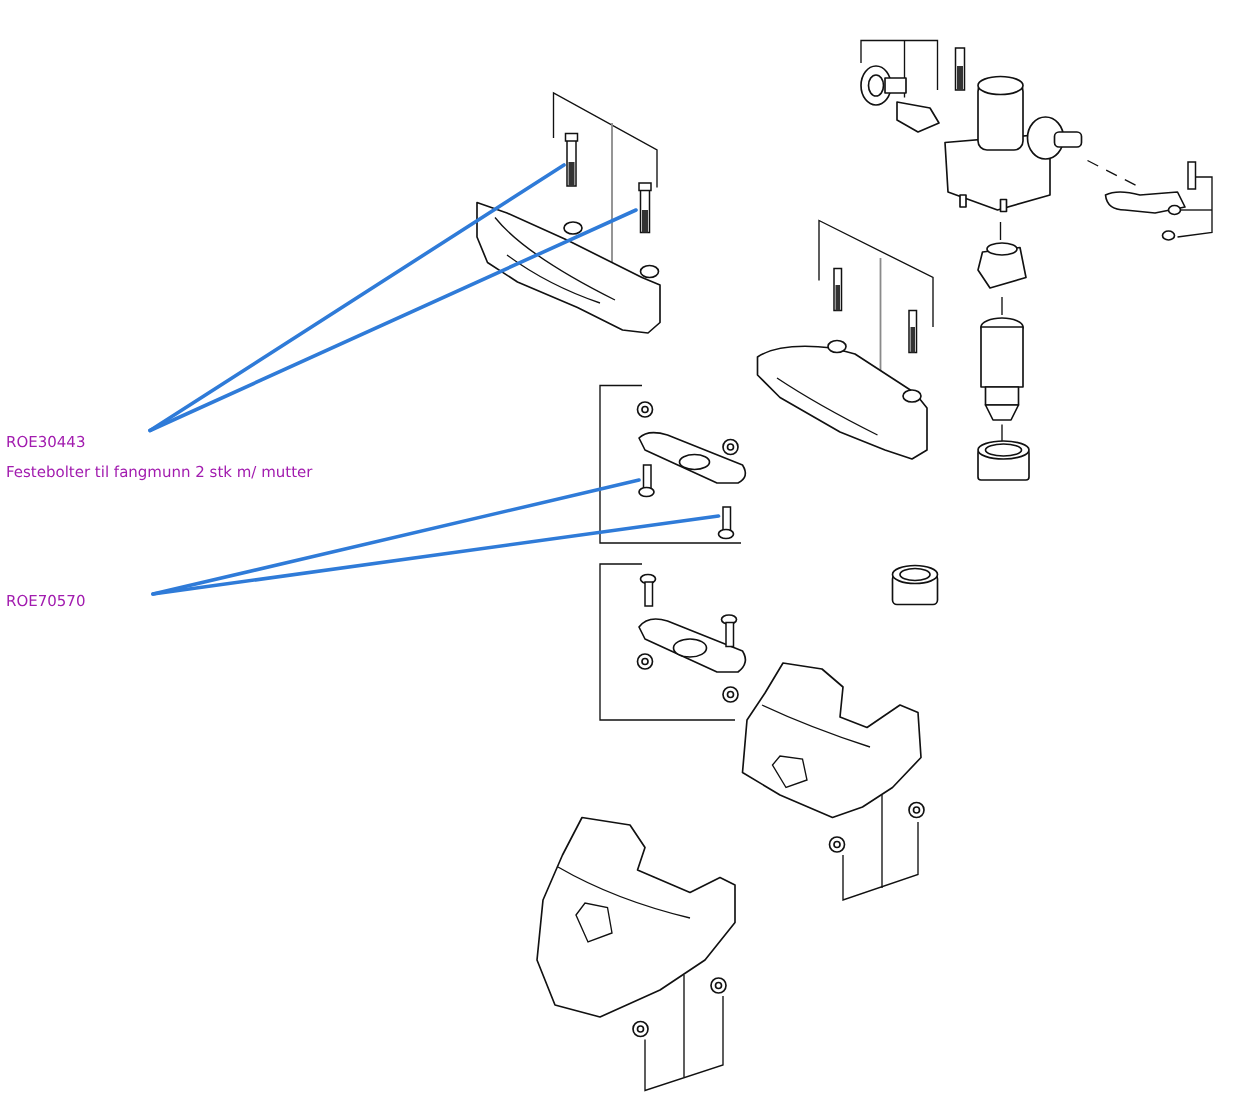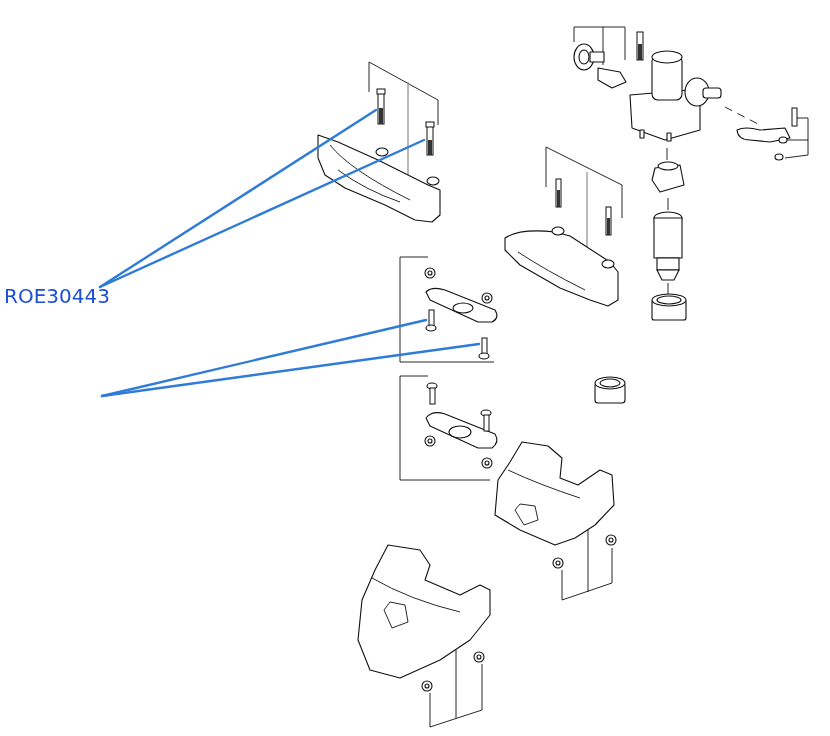--- a/index.html
+++ b/index.html
@@ -1,19 +1,19 @@
 <!DOCTYPE html>
 <html><head>
 <meta charset="utf-8">
 <style>
   html, body { margin:0; padding:0; background:#ffffff; }
   body { width:830px; height:736px; position:relative; overflow:hidden;
          font-family:"DejaVu Sans", sans-serif; }
   svg.diagram { position:absolute; left:0; top:0; }
-  .label { position:absolute; color:#1d4ed8; font-size:20px; line-height:20px; white-space:nowrap; }
+  .label { position:absolute; color:#a21caf; font-size:10px; line-height:20px; white-space:nowrap; }
   .part { fill:#ffffff; stroke:#111; stroke-width:1.1; stroke-linejoin:round; }
   .thin { fill:none; stroke:#111; stroke-width:0.9; }
   .grey { fill:none; stroke:#8a8a8a; stroke-width:1.2; }
   .callout { stroke:#2f7bd8; stroke-width:2.4; fill:none; stroke-linecap:round; }
   .bolt { fill:#ffffff; stroke:#111; stroke-width:1; }
   .dark { fill:#333; }
 </style>
 </head>
 <body>
 
@@ -198,16 +198,18 @@
     <line class="callout" x1="100" y1="287" x2="424" y2="140"></line>
   </g>
   <g>
     <line class="callout" x1="102" y1="396" x2="426" y2="320"></line>
     <line class="callout" x1="102" y1="396" x2="479" y2="344"></line>
   </g>
 </svg>
 
 <div class="label" style="left:4px; top:286px;">
   <div>ROE30443</div>
+  <div>Festebolter til fangmunn 2 stk m/ mutter</div>
 </div>
 
 <div class="label" style="left:4px; top:392px;">
+  <div>ROE70570</div>
 </div>
 
 </body></html>

